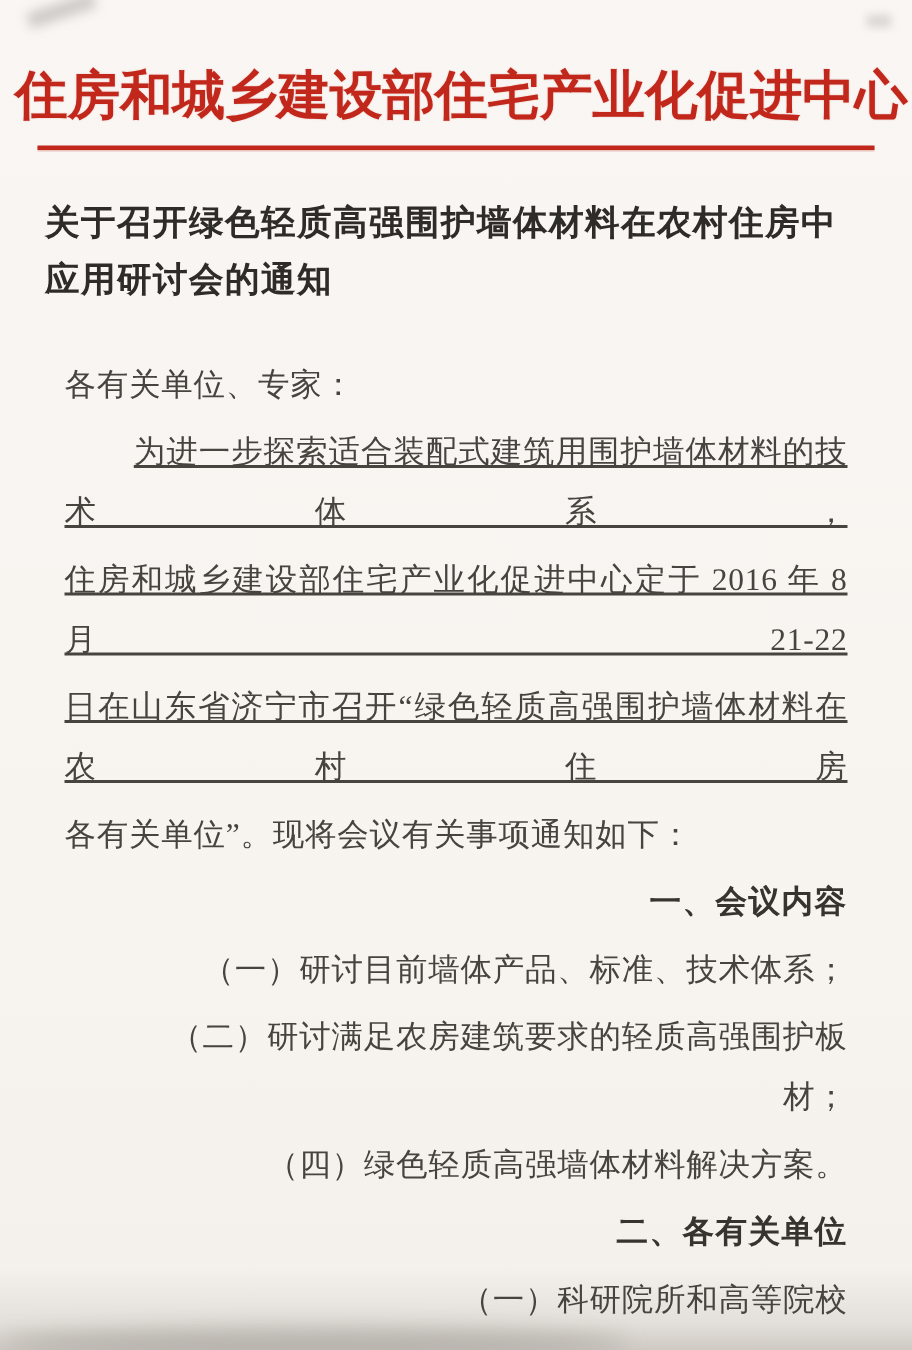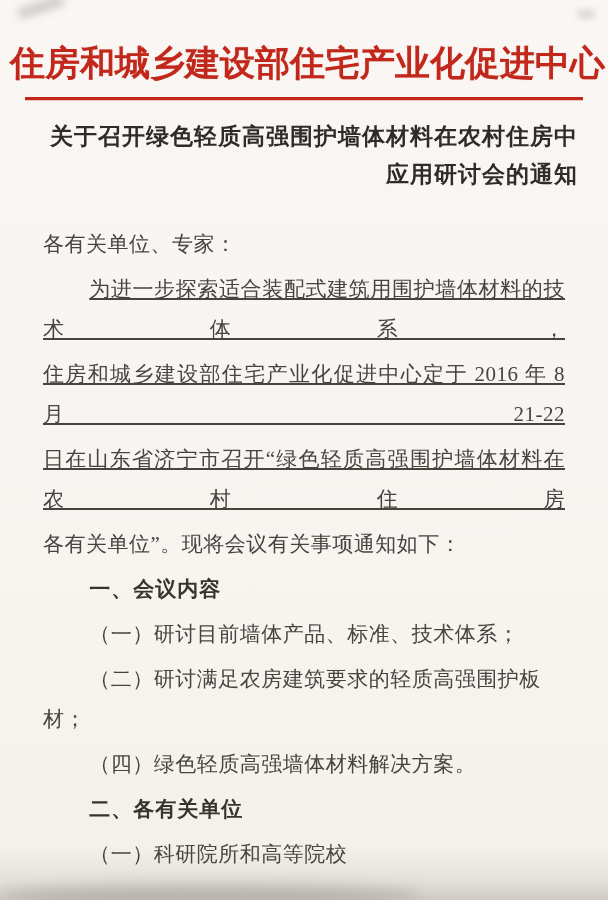--- a/index.html
+++ b/index.html
@@ -48,37 +48,37 @@
     white-space: nowrap;
     text-shadow: 0 0 1px rgba(194,39,27,0.35);
   }
   .red-divider {
     margin: 7px 25px 0 25px;
     height: 3px;
     background: #c2271b;
     box-shadow: 0 1px 0 rgba(194,39,27,0.25);
   }
   .doc-title {
-    margin: 18px 30px 0 30px;
-    text-align: right;
+    margin: 30px 30px 0 30px;
+    text-align: left;
     font-size: 23px;
     font-weight: bold;
     line-height: 38px;
     letter-spacing: 1px;
     color: #2e2c29;
   }
   .doc-body {
     margin: 30px 38px 0 38px;
     font-size: 21px;
     line-height: 40px;
     color: #474440;
     letter-spacing: 0.5px;
   }
   .doc-body p { margin: 5px; }
-  .indent  { text-indent: 2.2em; }
+  .indent  { text-indent: 2.2em; text-align: right; }
   .stretch { text-align: justify; text-align-last: justify; text-decoration: underline; }
   .bold    { font-weight: bold; color: #37342f; letter-spacing: 1px; }
 </style>
 </head>
 <body>
 
 <div class="page">
 
   <div class="corner-mark-tl"></div>
   <div class="corner-mark-tr"></div>

